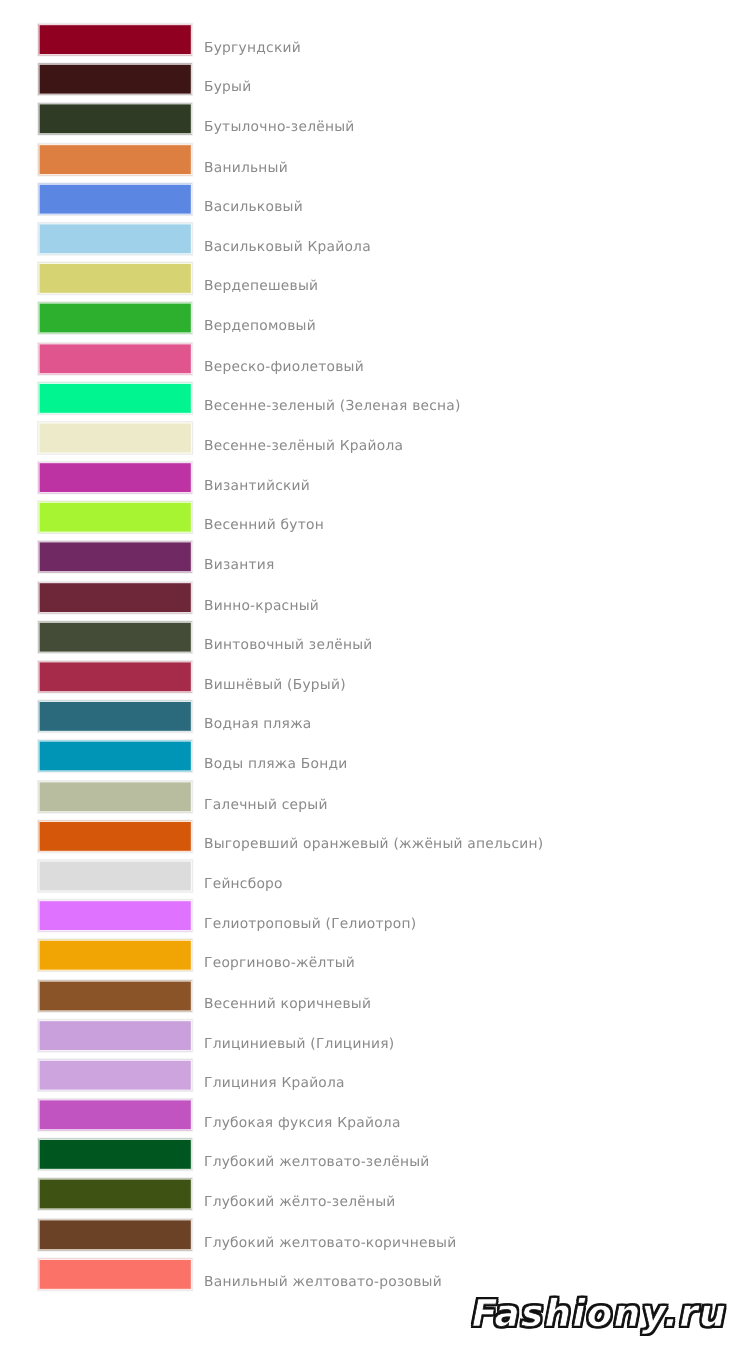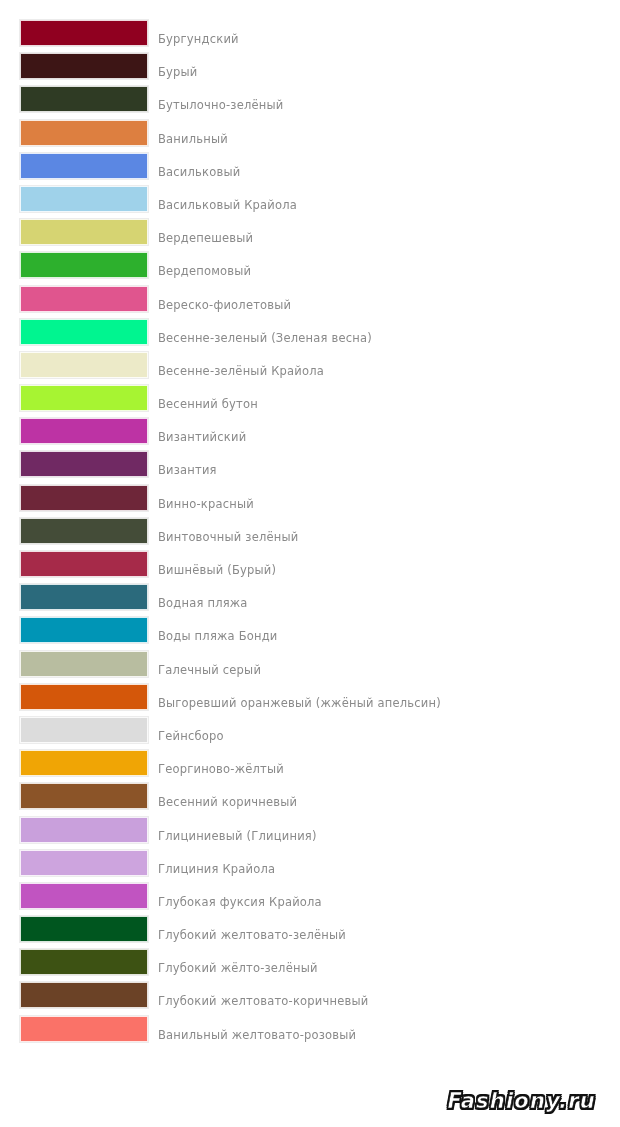--- a/index.html
+++ b/index.html
@@ -19,20 +19,21 @@
   #color-list {
     position: absolute;
     top: 20px;
     left: 0;
     width: 620px;
   }
 
   .color-row {
     position: relative;
     height: 33.2px;
+    margin-left: 12px;
   }
 
   .swatch {
     position: absolute;
     left: 20px;
     top: 0;
     width: 128px;
     height: 26px;
     box-sizing: border-box;
     border: 1px solid rgba(255, 255, 255, 0.85);
@@ -45,24 +46,24 @@
     top: 12px;
     font-size: 11.5px;
     line-height: 14px;
     color: #8a8a8a;
     white-space: nowrap;
     letter-spacing: 0.2px;
   }
 
   #watermark {
     position: absolute;
-    right: 24px;
+    right: 14px;
     bottom: 14px;
     font-family: "DejaVu Sans", "Liberation Sans", sans-serif;
-    font-size: 21px;
+    font-size: 31px;
     font-weight: bold;
     font-style: italic;
     letter-spacing: 1.2px;
     color: #ffffff;
     text-shadow:
       -1.6px -1.6px 0 #111, 1.6px -1.6px 0 #111,
       -1.6px  1.6px 0 #111, 1.6px  1.6px 0 #111,
       -1.6px 0 0 #111, 1.6px 0 0 #111,
        0 -1.6px 0 #111, 0 1.6px 0 #111;
     -webkit-text-stroke: 0.6px #111;
@@ -110,28 +111,28 @@
     </div>
     <div class="color-row">
       <div class="swatch" title="Весенне-зеленый (Зеленая весна)" style="background-color: rgb(0, 245, 144);"></div>
       <div class="color-label">Весенне-зеленый (Зеленая весна)</div>
     </div>
     <div class="color-row">
       <div class="swatch" title="Весенне-зелёный Крайола" style="background-color: rgb(236, 234, 200);"></div>
       <div class="color-label">Весенне-зелёный Крайола</div>
     </div>
     <div class="color-row">
+      <div class="swatch" title="Византийский" style="background-color: rgb(189, 51, 164);"></div>
+      <div class="color-label">Византийский</div>
+    </div>
+    <div class="color-row">
       <div class="swatch" title="Весенний бутон" style="background-color: rgb(167, 244, 50);"></div>
       <div class="color-label">Весенний бутон</div>
     </div>
     <div class="color-row">
-      <div class="swatch" title="Византийский" style="background-color: rgb(189, 51, 164);"></div>
-      <div class="color-label">Византийский</div>
-    </div>
-    <div class="color-row">
       <div class="swatch" title="Византия" style="background-color: rgb(112, 41, 99);"></div>
       <div class="color-label">Византия</div>
     </div>
     <div class="color-row">
       <div class="swatch" title="Винно-красный" style="background-color: rgb(110, 38, 57);"></div>
       <div class="color-label">Винно-красный</div>
     </div>
     <div class="color-row">
       <div class="swatch" title="Винтовочный зелёный" style="background-color: rgb(68, 76, 56);"></div>
       <div class="color-label">Винтовочный зелёный</div>
@@ -154,20 +155,24 @@
     </div>
     <div class="color-row">
       <div class="swatch" title="Выгоревший оранжевый (жжёный апельсин)" style="background-color: rgb(212, 87, 10);"></div>
       <div class="color-label">Выгоревший оранжевый (жжёный апельсин)</div>
     </div>
     <div class="color-row">
       <div class="swatch" title="Гейнсборо" style="background-color: rgb(220, 220, 220);"></div>
       <div class="color-label">Гейнсборо</div>
     </div>
     <div class="color-row">
+      <div class="swatch" title="Гелиотроповый (Гелиотроп)" style="background-color: rgb(223, 115, 255);"></div>
+      <div class="color-label">Гелиотроповый (Гелиотроп)</div>
+    </div>
+    <div class="color-row">
       <div class="swatch" title="Георгиново-жёлтый" style="background-color: rgb(240, 165, 5);"></div>
       <div class="color-label">Георгиново-жёлтый</div>
     </div>
     <div class="color-row">
       <div class="swatch" title="Глиняный коричневый" style="background-color: rgb(139, 84, 40);"></div>
       <div class="color-label">Весенний коричневый</div>
     </div>
     <div class="color-row">
       <div class="swatch" title="Глициниевый (Глициния)" style="background-color: rgb(201, 160, 220);"></div>
       <div class="color-label">Глициниевый (Глициния)</div>

